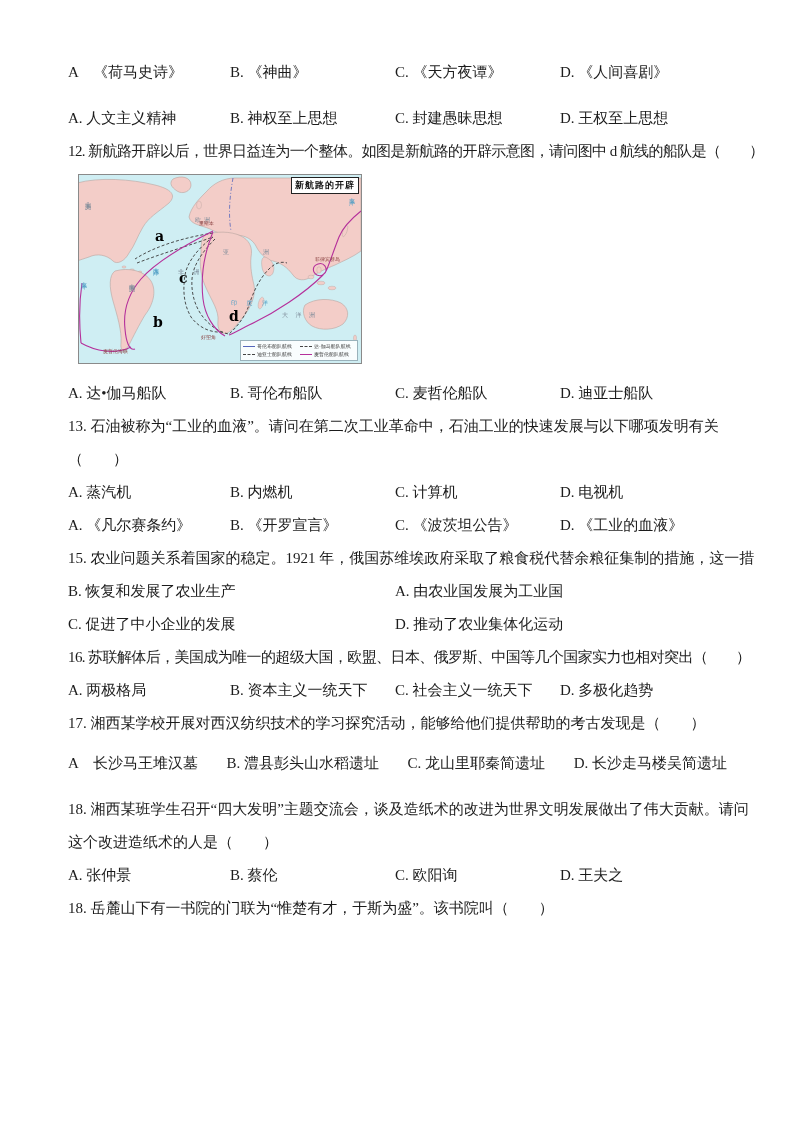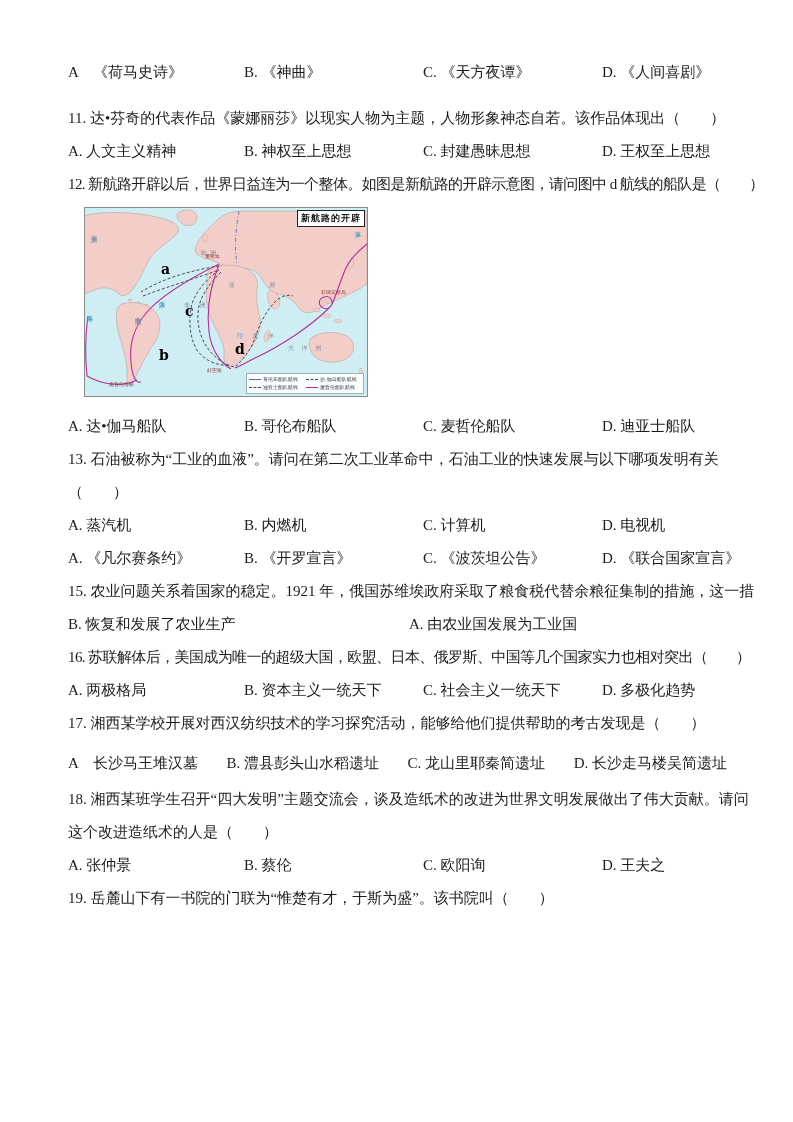--- a/index.html
+++ b/index.html
@@ -1,28 +1,28 @@
 <!DOCTYPE html>
 <html><head>
 <meta charset="utf-8">
 <style>
   html,body{margin:0;padding:0;background:#ffffff;width:793px;height:1122px;overflow:hidden;}
   body{font-family:"Liberation Serif","DejaVu Serif",serif;color:#1c1c1c;font-size:15px;}
   .page{padding:56px 66px 0 68px;width:659px;}
-  .line{height:33px;display:flex;align-items:center;white-space:pre;gap:14px;}
+  .line{height:33px;display:flex;align-items:center;white-space:pre;}
   .stem{display:block;line-height:33px;white-space:nowrap;}
   .tight{letter-spacing:-0.6px;}
   .opts{display:grid;grid-template-columns:162px 165px 165px 1fr;align-items:center;}
   .opts2{display:grid;grid-template-columns:327px 1fr;align-items:center;}
   .optsSB{display:flex;justify-content:space-between;align-items:flex-end;}
   .gap-after-q10{margin-bottom:13px;}
-  .gap-before-q18{margin-top:10px;}
+  .gap-before-q18{margin-top:20px;}
 
   
-  .map-wrap{position:relative;width:282px;height:188px;margin:6px 0 13px 16px;border:1px solid #8a8a8a;background:#cfeef3;}
+  .map-wrap{position:relative;width:282px;height:188px;margin:6px 0 13px 10px;border:1px solid #8a8a8a;background:#cfeef3;}
   .map-wrap svg{position:absolute;left:0;top:0;}
   .mlab{position:absolute;line-height:1;user-select:none;}
   .route-letter{font-family:"DejaVu Serif",serif;font-weight:bold;font-size:14px;color:#000;}
   .cont{font-size:6px;color:#7d8b99;}
   .ocean{font-size:6px;color:#4f9ec5;}
   .port{font-size:5px;color:#8a4040;}
   .vlab{writing-mode:vertical-rl;text-orientation:upright;letter-spacing:1px;}
   .map-title{position:absolute;top:2px;right:2px;border:1px solid #222;background:#fff;font-size:9px;font-weight:bold;padding:1px 3px;letter-spacing:1px;color:#111;}
   .legend{position:absolute;right:3px;bottom:2px;width:118px;background:rgba(255,255,255,0.88);border:1px solid #9ab2bb;display:grid;grid-template-columns:1fr 1fr;gap:1px 2px;padding:2px 2px;box-sizing:border-box;}
   .legend-item{display:flex;align-items:center;font-size:5px;color:#333;line-height:7px;white-space:nowrap;overflow:hidden;}
@@ -36,21 +36,20 @@
 
 <div class="page">
 
   <div class="line opts gap-after-q10">
     <span>A　《荷马史诗》</span>
     <span>B. 《神曲》</span>
     <span>C. 《天方夜谭》</span>
     <span>D. 《人间喜剧》</span>
   </div>
 
-  <div class="stem">11. 达•芬奇的代表作品《蒙娜丽莎》以现实人物为主题，人物形象神态自若。该作品体现出（　　）</div>
   <div class="line opts">
     <span>A. 人文主义精神</span>
     <span>B. 神权至上思想</span>
     <span>C. 封建愚昧思想</span>
     <span>D. 王权至上思想</span>
   </div>
 
   <div class="stem tight">12. 新航路开辟以后，世界日益连为一个整体。如图是新航路的开辟示意图，请问图中 d 航线的船队是（　　）</div>
 
   <div class="map-wrap">
@@ -163,27 +162,31 @@
     <span>A. 蒸汽机</span>
     <span>B. 内燃机</span>
     <span>C. 计算机</span>
     <span>D. 电视机</span>
   </div>
 
   <div class="line opts">
     <span>A. 《凡尔赛条约》</span>
     <span>B. 《开罗宣言》</span>
     <span>C. 《波茨坦公告》</span>
-    <span>D. 《联合国家宣言》</span>
+    <span>D. 《工业的血液》</span>
   </div>
 
   <div class="stem">15. 农业问题关系着国家的稳定。1921 年，俄国苏维埃政府采取了粮食税代替余粮征集制的措施，这一措</div>
   <div class="line opts2">
     <span>B. 恢复和发展了农业生产</span>
     <span>A. 由农业国发展为工业国</span>
+  </div>
+  <div class="line opts2">
+    <span>C. 促进了中小企业的发展</span>
+    <span>D. 推动了农业集体化运动</span>
   </div>
 
   <div class="stem tight">16. 苏联解体后，美国成为唯一的超级大国，欧盟、日本、俄罗斯、中国等几个国家实力也相对突出（　　）</div>
   <div class="line opts">
     <span>A. 两极格局</span>
     <span>B. 资本主义一统天下</span>
     <span>C. 社会主义一统天下</span>
     <span>D. 多极化趋势</span>
   </div>
 
@@ -197,15 +200,15 @@
 
   <div class="stem gap-before-q18">18. 湘西某班学生召开“四大发明”主题交流会，谈及造纸术的改进为世界文明发展做出了伟大贡献。请问</div>
   <div class="stem">这个改进造纸术的人是（　　）</div>
   <div class="line opts">
     <span>A. 张仲景</span>
     <span>B. 蔡伦</span>
     <span>C. 欧阳询</span>
     <span>D. 王夫之</span>
   </div>
 
-  <div class="stem">19. 岳麓山下有一书院的门联为“惟楚有才，于斯为盛”。该书院叫（　　）</div>
+  <div class="stem">18. 岳麓山下有一书院的门联为“惟楚有才，于斯为盛”。该书院叫（　　）</div>
 
 </div>
 
 </body></html>

